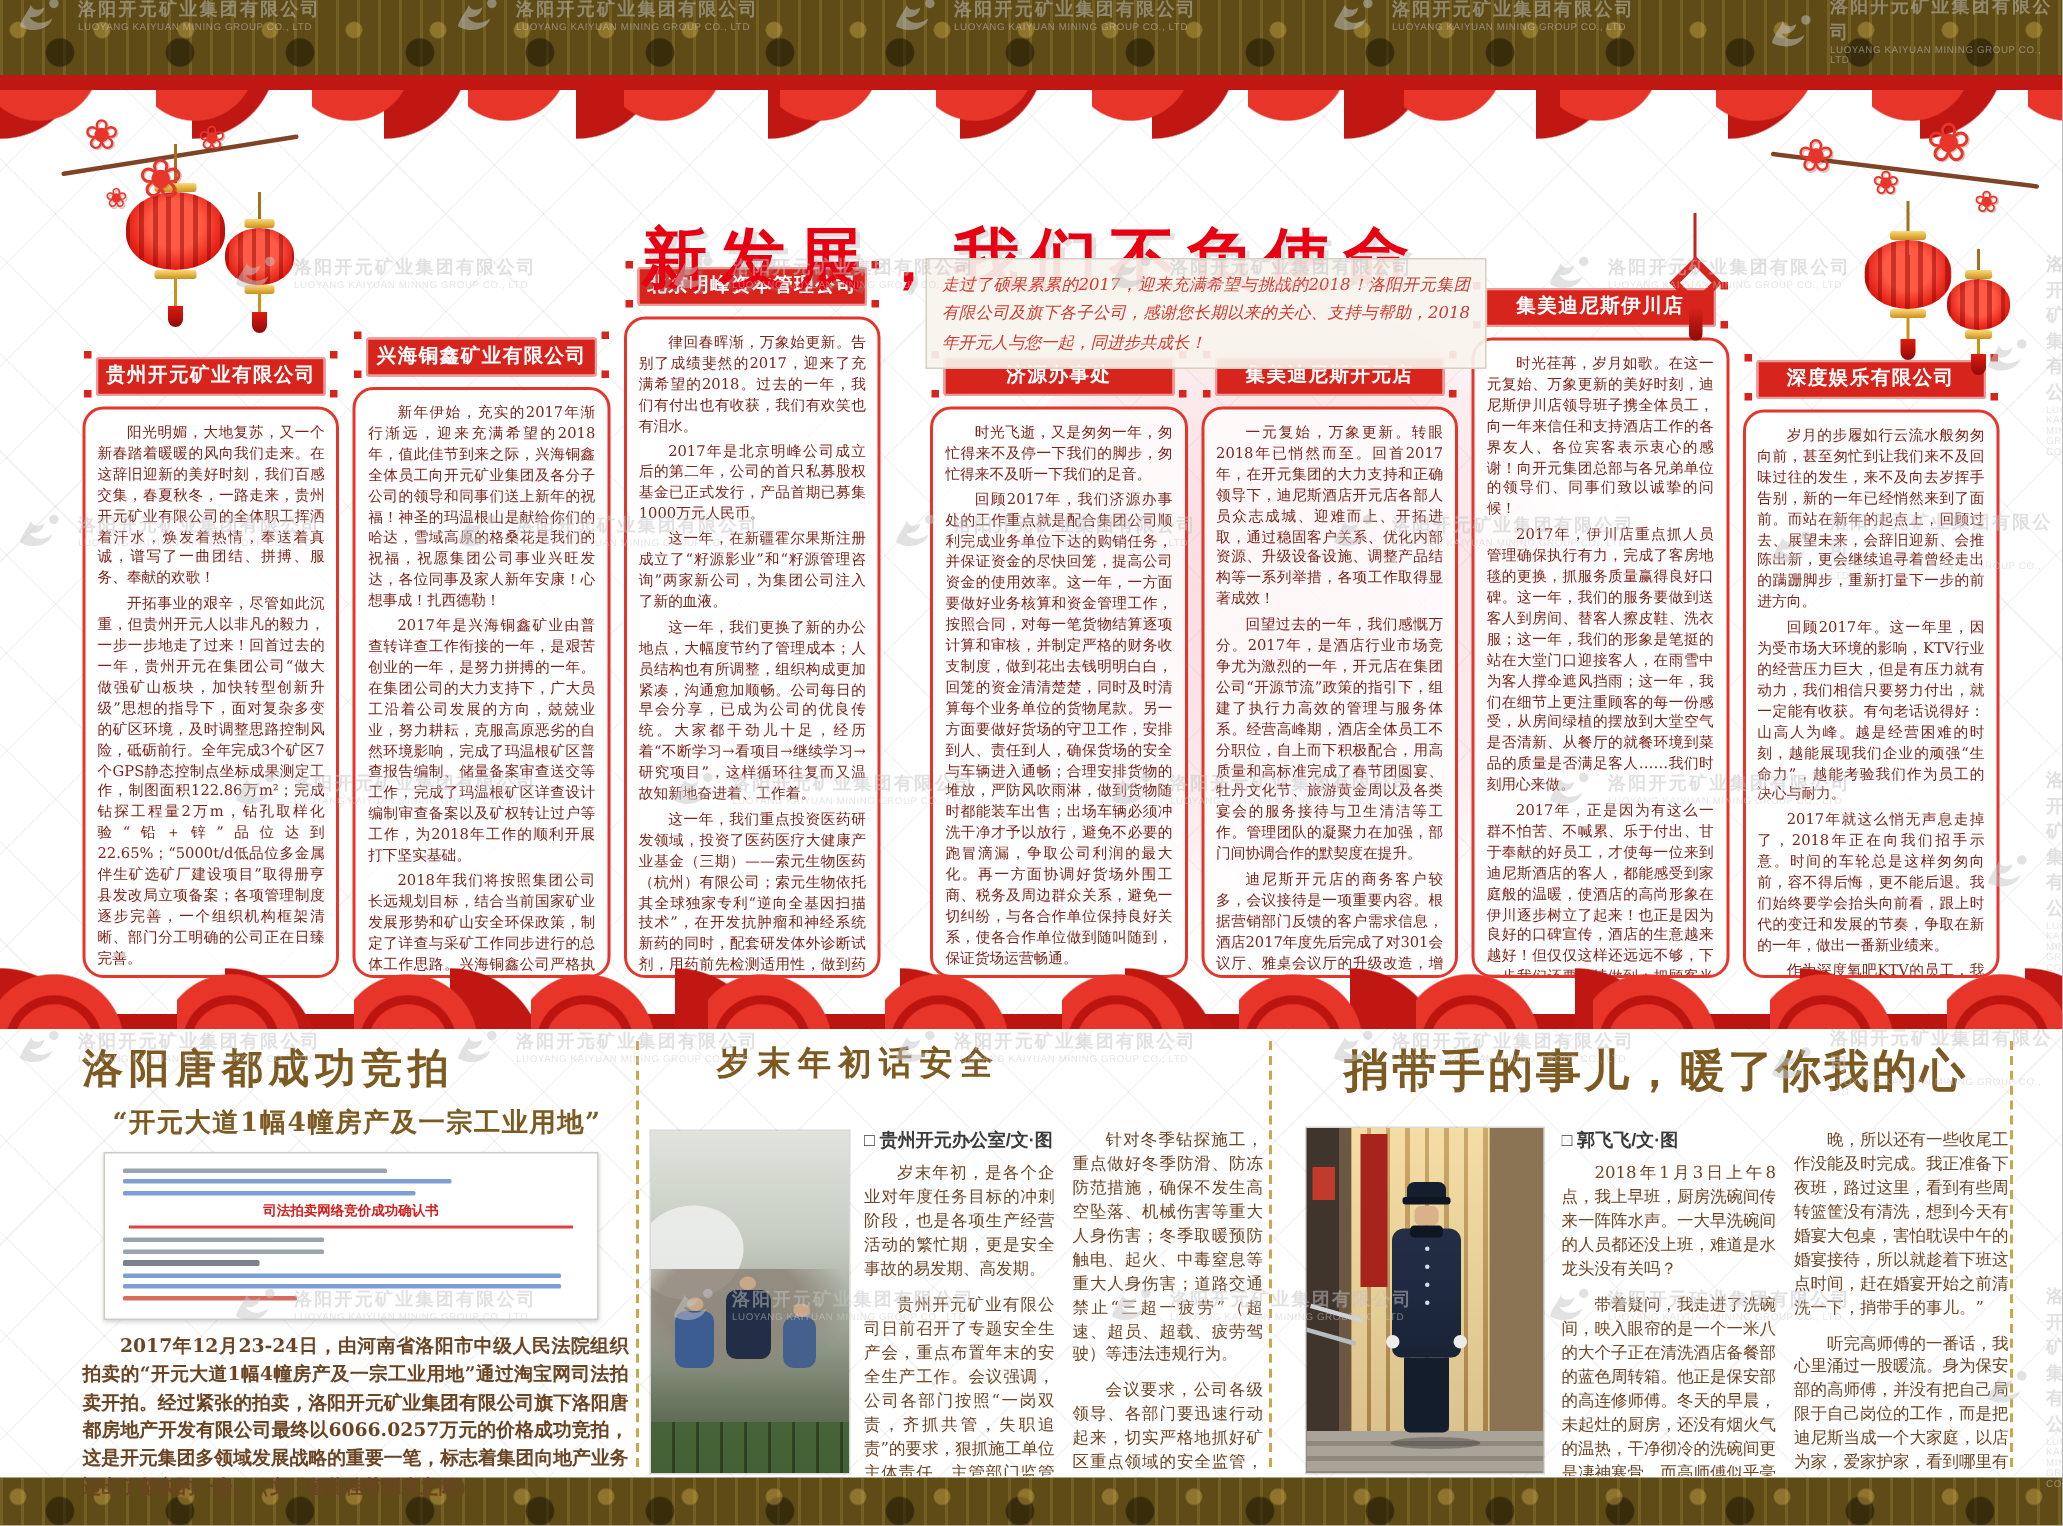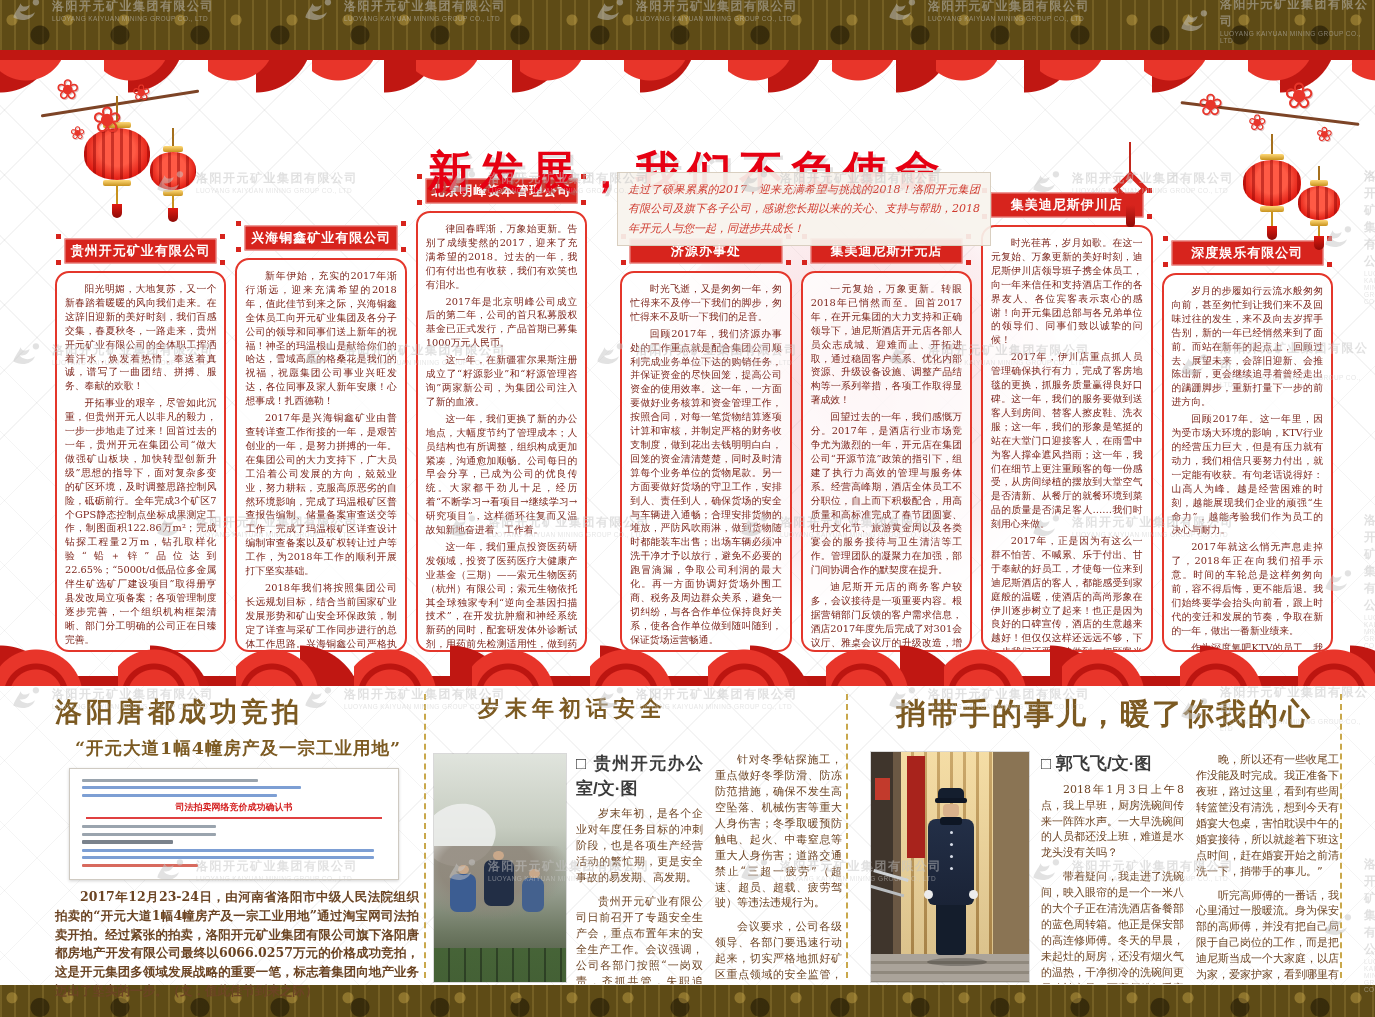--- a/index.html
+++ b/index.html
@@ -89,21 +89,21 @@
   .doc-t{color:#d42020;font-size:9px;font-weight:bold;text-align:center;margin:1px 0 3px;}
   .doc-hr{height:2px;background:#e04040;margin:0 4px 6px;}
   .bar{height:3px;background:#9aa4ae;margin:4.5px 0;border-radius:1px;}
   .bar.blue{background:#7d9fd4}.bar.red{background:#d86a5e}.bar.bold{height:4px;background:#7a828c}
   .lbody{position:absolute;left:0px;top:196px;width:364px;font-size:12.5px;line-height:1.5;
     color:#6b4423;font-weight:600;text-align:justify;text-indent:2em;margin:0;}
   .art-mid{position:absolute;left:432px;top:0;width:412px;height:298px;}
   .art-mid h2{font-size:22px;margin:8px 0 12px 46px;letter-spacing:5px;}
   .art-right{position:absolute;left:865px;top:0;width:478px;height:346px;}
   .art-right h2{font-size:30px;text-align:center;margin:8px 0 12px;letter-spacing:2px;}
-  .byline{font-size:17px;font-weight:bold;color:#3a3a3a;margin:0 0 5px;font-family:"Liberation Sans",sans-serif;}
+  .byline{font-size:12px;font-weight:bold;color:#3a3a3a;margin:0 0 5px;font-family:"Liberation Sans",sans-serif;}
   .cols2{position:absolute;top:66px;display:flex;gap:12px;}
   .art-mid .cols2{left:144px;width:266px;}
   .art-right .cols2{left:176px;width:298px;}
   .tcol{flex:1;font-size:11px;line-height:1.45;color:#6e4423;text-align:justify;height:232px;overflow:hidden;min-width:0;}
   .tcol p{margin:0 0 8px;text-indent:2em;}
   
   .photo{position:absolute;overflow:hidden;box-shadow:0 0 0 1px rgba(0,0,0,.15);}
   .photo-safety{left:2px;top:68px;width:132px;height:228px;
     background:linear-gradient(180deg,#e0e4dd 0%,#c6ccc0 32%,#9ba294 58%,#6e7963 78%,#454f38 100%);}
   .ps-tarp{position:absolute;left:-10px;top:50px;width:72px;height:62px;background:rgba(238,240,238,.85);border-radius:50%;transform:rotate(-15deg);}

